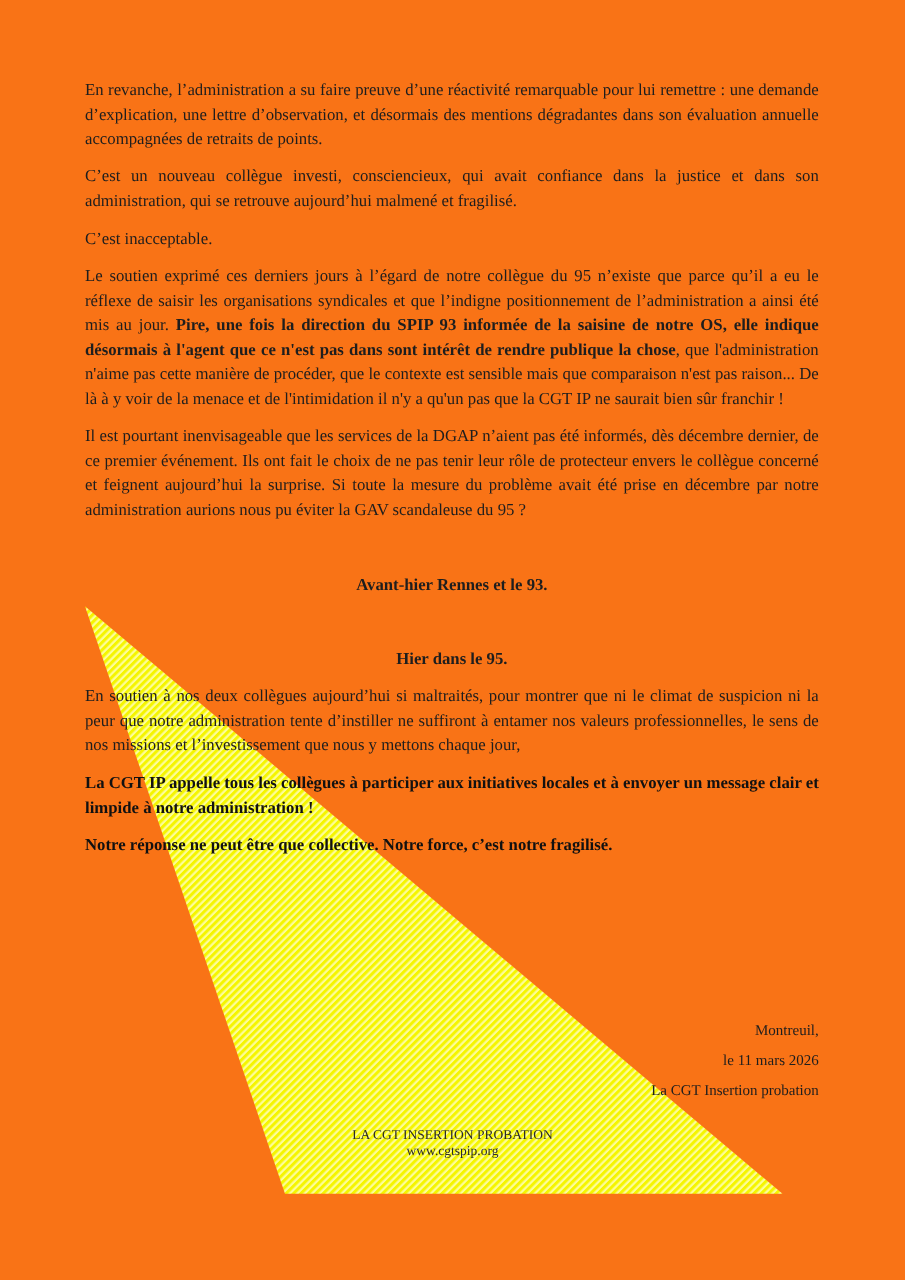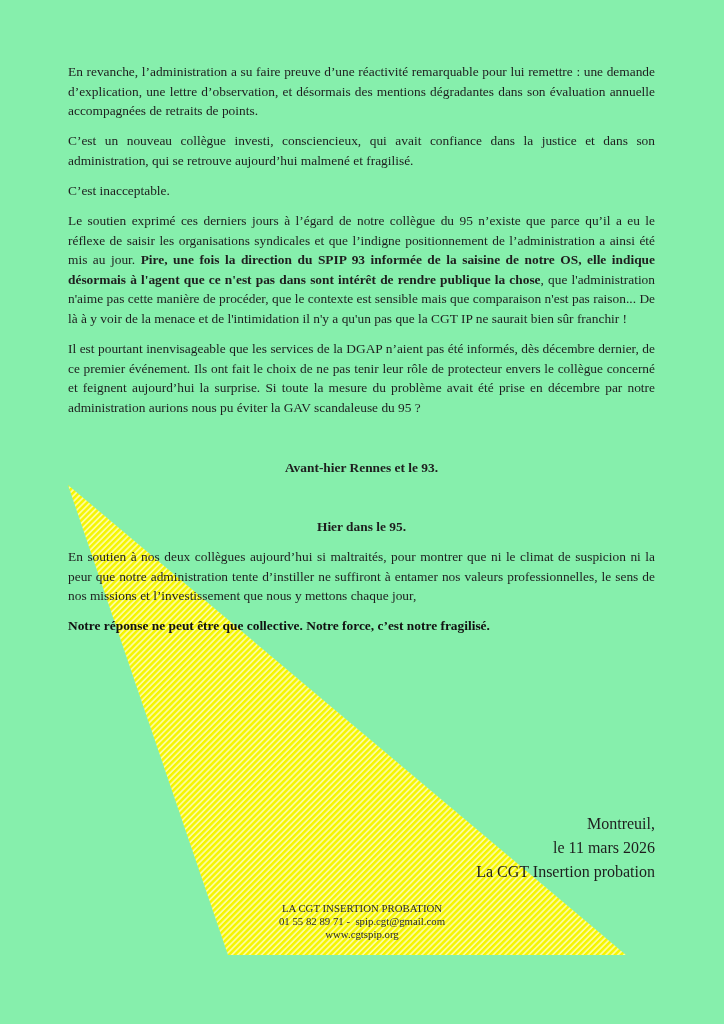--- a/index.html
+++ b/index.html
@@ -1,28 +1,28 @@
 <!DOCTYPE html>
 <html><head>
 <meta charset="utf-8">
 <style>
   html, body { margin: 0; padding: 0; background: #ffffff; }
   body { width: 724px; height: 1024px; position: relative; overflow: hidden; }
-  .page { position: absolute; left: 0; top: 0; width: 724px; height: 1024px; background: #86efac; }
+  .page { position: absolute; left: 0; top: 0; width: 724px; height: 1024px; background: #f97316; }
   .stripe-shape { position: absolute; left: 0; top: 0; width: 724px; height: 1024px; z-index: 0; }
   .content {
     position: absolute; left: 68px; top: 62px; width: 587px; z-index: 1;
     font-family: "Liberation Serif", serif; font-size: 13.4px; line-height: 19.6px; color: #1e1e1e;
   }
   .content p { margin: 0 0 10.5px 0; text-align: justify; }
   .content p.b { font-weight: bold; color: #111; }
   .content .center { text-align: center; font-weight: bold; margin: 0 0 10.5px 0; }
   .content .center div { line-height: 19.6px; margin-top: 40px; }
   .sig { position: absolute; right: 69px; top: 814px; z-index: 1; text-align: right;
-    font-family: "Liberation Serif", serif; font-size: 16px; color: #1e1e1e; }
+    font-family: "Liberation Serif", serif; font-size: 12px; color: #1e1e1e; }
   .sig div { height: 24px; line-height: 20px; }
   .footer { position: absolute; left: 0; width: 724px; top: 902px; z-index: 1; text-align: center;
     font-family: "Liberation Serif", serif; font-size: 10.8px; line-height: 13px; color: #2a2a2a; }
 </style>
 </head>
 <body>
 
 <div class="page">
 
   <svg class="stripe-shape" width="724" height="1024" viewBox="0 0 724 1024">
@@ -41,27 +41,27 @@
     <p>C’est inacceptable.</p>
     <p><span>Le soutien exprimé ces derniers jours à l’égard de notre collègue du 95 n’existe que parce qu’il a eu le réflexe de saisir les organisations syndicales et que l’indigne positionnement de l’administration a ainsi été mis au jour. </span><strong>Pire, une fois la direction du SPIP 93 informée de la saisine de notre OS, elle indique désormais à l'agent que ce n'est pas dans sont intérêt de rendre publique la chose</strong><span>, que l'administration n'aime pas cette manière de procéder, que le contexte est sensible mais que comparaison n'est pas raison... De là à y voir de la menace et de l'intimidation il n'y a qu'un pas que la CGT IP ne saurait bien sûr franchir !</span></p>
     <p>Il est pourtant inenvisageable que les services de la DGAP n’aient pas été informés, dès décembre dernier, de ce premier événement. Ils ont fait le choix de ne pas tenir leur rôle de protecteur envers le collègue concerné et feignent aujourd’hui la surprise. Si toute la mesure du problème avait été prise en décembre par notre administration aurions nous pu éviter la GAV scandaleuse du 95 ?</p>
 
     <div class="center">
       <div>Avant-hier Rennes et le 93.</div>
       <div>Hier dans le 95.</div>
     </div>
 
     <p>En soutien à nos deux collègues aujourd’hui si maltraités, pour montrer que ni le climat de suspicion ni la peur que notre administration tente d’instiller ne suffiront à entamer nos valeurs professionnelles, le sens de nos missions et l’investissement que nous y mettons chaque jour,</p>
+    <p class="b">La CGT IP appelle tous les collègues à participer aux initiatives locales et à envoyer un message clair et limpide à notre administration !</p>
     <p class="b">Notre réponse ne peut être que collective. Notre force, c’est notre fragilisé.</p>
   </div>
 
   <div class="sig">
     <div>Montreuil,</div>
     <div>le 11 mars 2026</div>
     <div>La CGT Insertion probation</div>
   </div>
 
   <div class="footer">
     <div>LA CGT INSERTION PROBATION</div>
-    <div style="white-space: pre;">01 55 82 89 71 -  spip.cgt@gmail.com</div>
     <div>www.cgtspip.org</div>
   </div>
 </div>
 
 </body></html>

